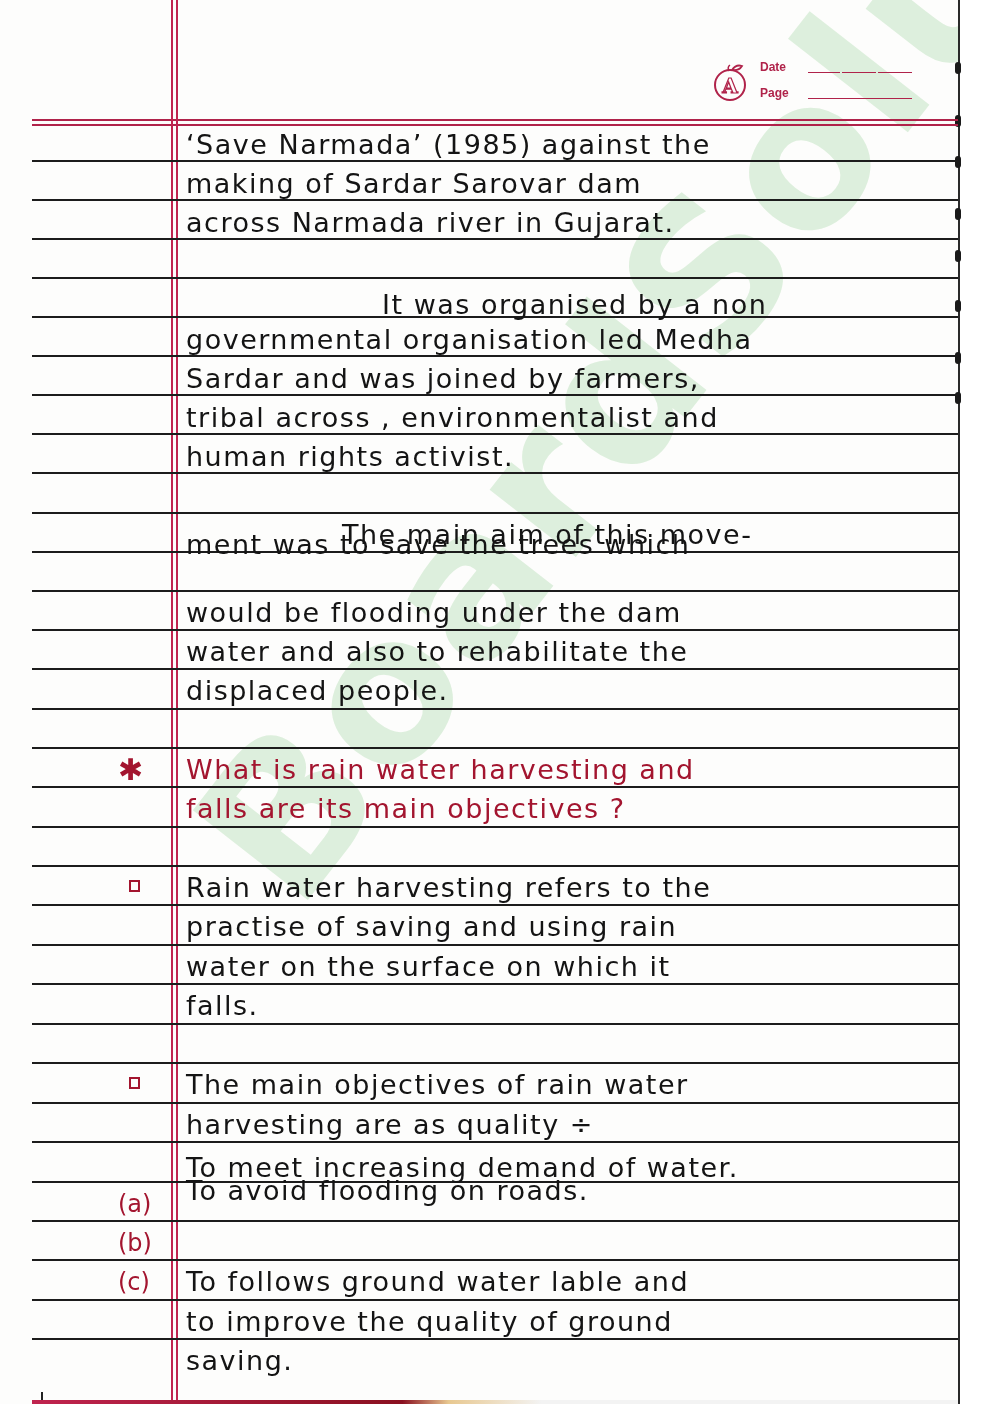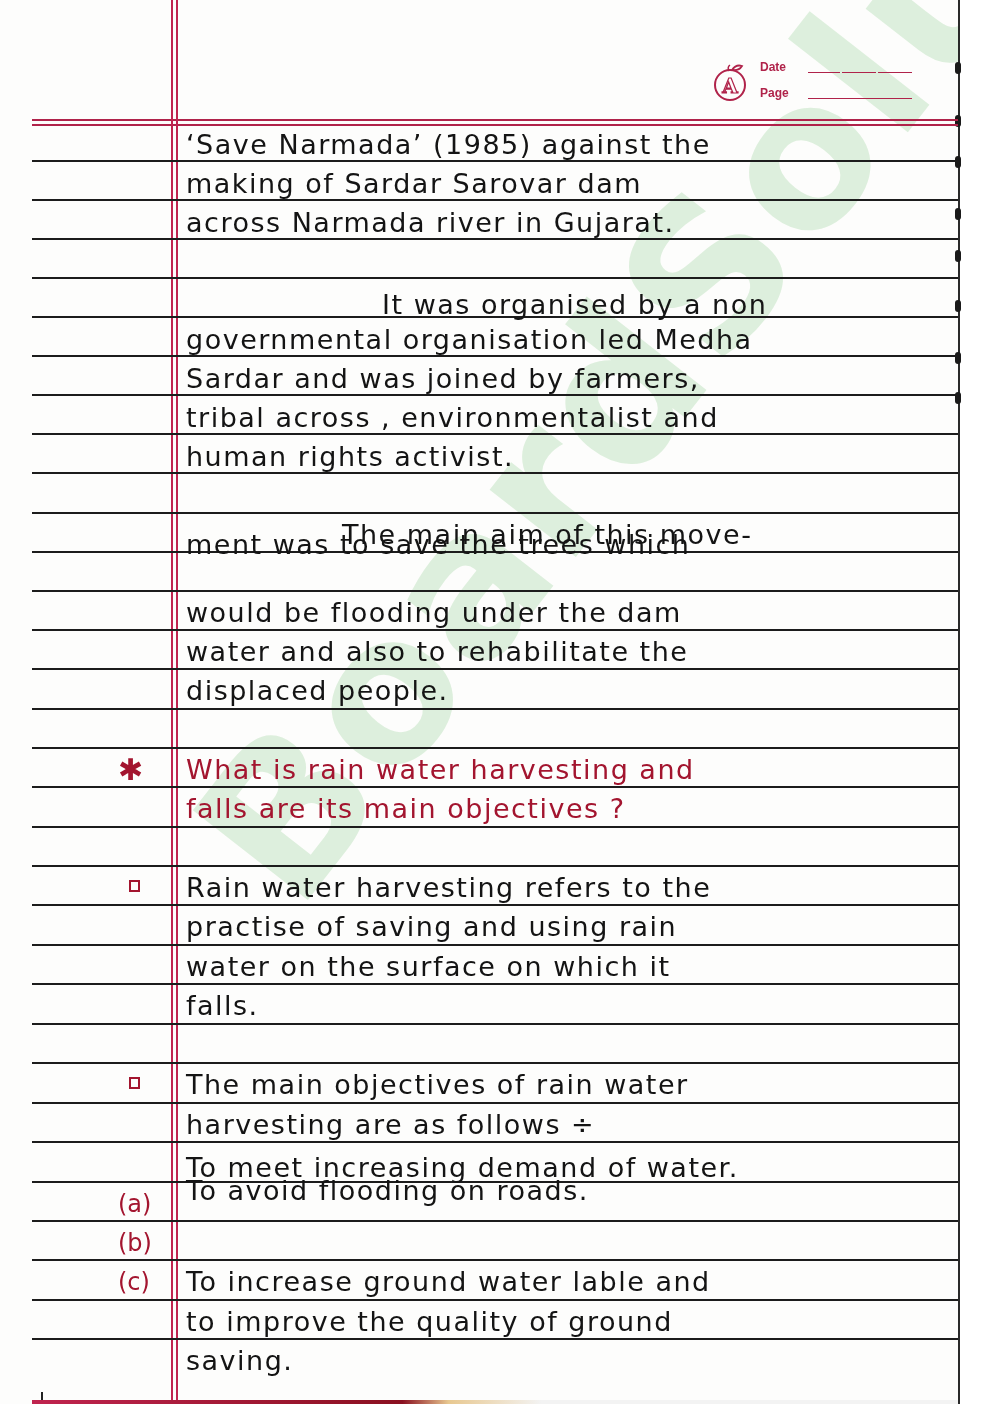--- a/index.html
+++ b/index.html
@@ -174,35 +174,35 @@
     <span class="marker box" style="left:129px; top:880px;"></span>
     <div class="text-line" style="top:871px">Rain water harvesting refers to the</div>
     <div class="text-line" style="top:910px">practise of saving and using rain</div>
     <div class="text-line" style="top:950px">water on the surface on which it</div>
     <div class="text-line" style="top:989px">falls.</div>
   </div>
 
   <div>
     <span class="marker box" style="left:129px; top:1077px;"></span>
     <div class="text-line" style="top:1068px">The main objectives of rain water</div>
-    <div class="text-line" style="top:1108px">harvesting are as follows ÷</div>
+    <div class="text-line" style="top:1108px">harvesting are as quality ÷</div>
   </div>
 
   <div>
     <div>
       <span class="marker" style="left:118px; top:1187px; font-size:24px;">(a)</span>
       <div class="text-line" style="top:1151px">To meet increasing demand of water.</div>
     </div>
     <div>
       <span class="marker" style="left:118px; top:1226px; font-size:24px;">(b)</span>
       <div class="text-line" style="top:1174px">To avoid flooding on roads.</div>
     </div>
     <div>
       <span class="marker" style="left:118px; top:1265px; font-size:24px;">(c)</span>
-      <div class="text-line" style="top:1265px">To increase ground water lable and</div>
+      <div class="text-line" style="top:1265px">To follows ground water lable and</div>
       <div class="text-line" style="top:1305px">to improve the quality of ground</div>
       <div class="text-line" style="top:1344px">saving.</div>
     </div>
   </div>
 
   <div class="bottom-tick"></div>
   <div class="bottom-bar"></div>
 </div>
 
 </body></html>

